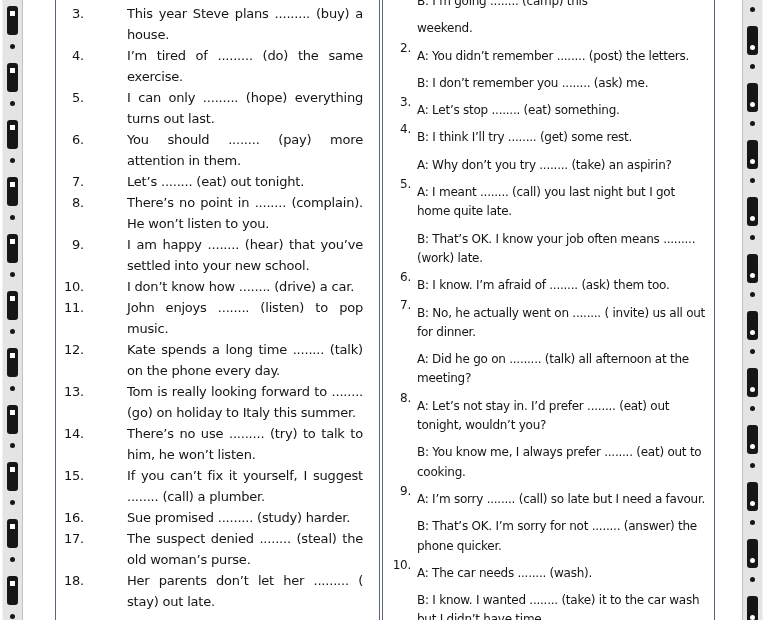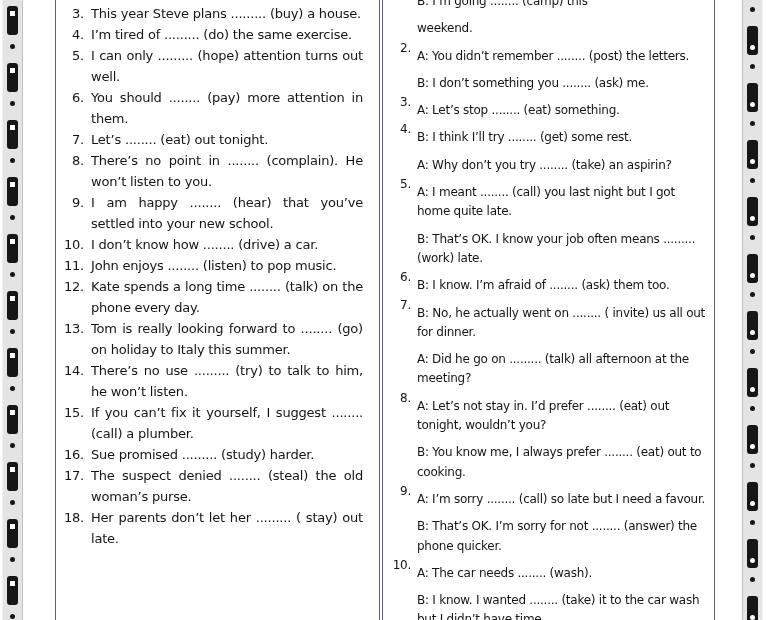--- a/index.html
+++ b/index.html
@@ -70,21 +70,21 @@
   .item { display: flex; align-items: flex-start; }
   .num {
     flex: 0 0 22px;
     text-align: right;
     white-space: nowrap;
   }
   .txt { flex: 1; min-width: 0; }
 
   .col-left .item { font-size: 13px; line-height: 21px; letter-spacing: -0.2px; }
   .col-left .num { margin-right: 7px; }
-  .col-left .txt { text-align: justify; }
+  .col-left .txt { text-align: justify; margin-left: 36px; }
 
   .col-right .item { font-size: 12px; line-height: 19.3px; letter-spacing: -0.25px; }
   .col-right .num { margin-right: 6px; }
   .col-right .txt { text-align: left; }
   .line { display: block; margin-top: 8px; }
 </style>
 </head>
 <body>
 
 <div class="page">
@@ -254,21 +254,21 @@
     <span class="txt">This year Steve plans ......... (buy) a house.</span>
   </div>
 
   <div class="item">
     <span class="num">4.</span>
     <span class="txt">I’m tired of ......... (do) the same exercise.</span>
   </div>
 
   <div class="item">
     <span class="num">5.</span>
-    <span class="txt">I can only ......... (hope) attention turns out well.</span>
+    <span class="txt">I can only ......... (hope) everything turns out last.</span>
   </div>
 
   <div class="item">
     <span class="num">6.</span>
     <span class="txt">You should ........ (pay) more attention in them.</span>
   </div>
 
   <div class="item">
     <span class="num">7.</span>
     <span class="txt">Let’s ........ (eat) out tonight.</span>
@@ -339,21 +339,21 @@
     <span class="txt">
             <span class="line">B: I’m going ........ (camp) this</span>
             <span class="line">weekend.</span>
           </span>
   </div>
 
   <div class="item">
     <span class="num">2.</span>
     <span class="txt">
             <span class="line">A: You didn’t remember ........ (post) the letters.</span>
-            <span class="line">B: I don’t something you ........ (ask) me.</span>
+            <span class="line">B: I don’t remember you ........ (ask) me.</span>
           </span>
   </div>
 
   <div class="item">
     <span class="num">3.</span>
     <span class="txt">
             <span class="line">A: Let’s stop ........ (eat) something.</span>
           </span>
   </div>
 

